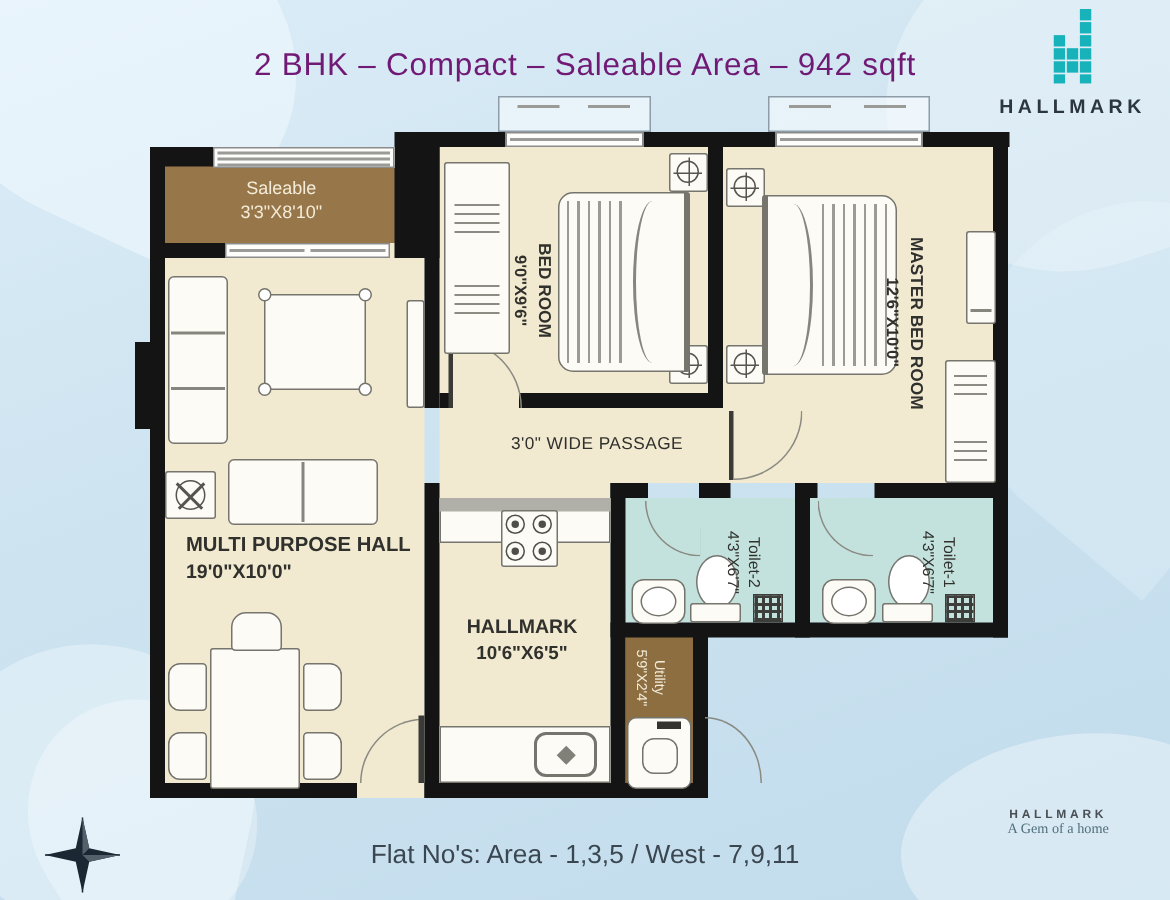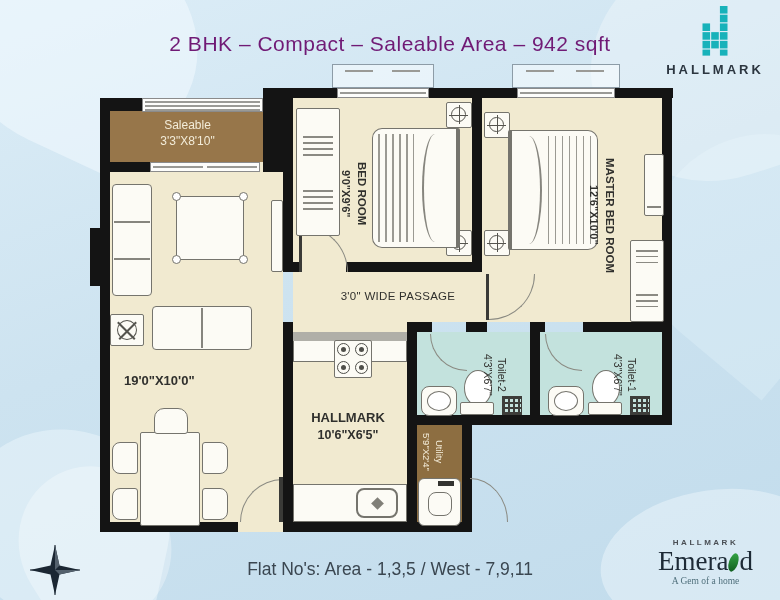--- a/index.html
+++ b/index.html
@@ -212,21 +212,21 @@
 <div class="furn" style="left:418px;top:478px;width:43px;height:48px;border-radius:6px"></div>
 <div class="furn" style="left:428px;top:492px;width:24px;height:24px;border-radius:8px"></div>
 <div style="position:absolute;left:438px;top:481px;width:16px;height:5px;background:#333330"></div>
 
 <div class="lbl" style="left:120px;top:118px;width:135px;font-size:12px;color:#f3ecd9">
   <span>Saleable</span><br>
   <span>3'3"X8'10"</span>
 </div>
 
 <div class="lbl" style="left:124px;top:354px;width:170px;text-align:left;font-size:13.5px;font-weight:700">
-  <br>
+  <span>MULTI PURPOSE HALL</span><br>
   <span style="font-size:13px">19'0"X10'0"</span>
 </div>
 
 <div class="lbl" style="left:322px;top:289px;width:152px;font-size:11.5px;letter-spacing:.3px">3'0" WIDE PASSAGE</div>
 
 <div class="lbl" style="left:298px;top:410px;width:100px;font-size:13px;font-weight:700">
   <span>HALLMARK</span><br>
   <span style="font-size:12.5px">10'6"X6'5"</span>
 </div>
 
@@ -260,17 +260,14 @@
   <line x1="2" y1="27" x2="52" y2="27" stroke="#1b2733" stroke-width="1"></line>
   <polygon points="27,2 31.5,22.5 52,27 31.5,31.5 27,52 22.5,31.5 2,27 22.5,22.5" fill="#1b2733"></polygon>
   <polygon points="27,2 31.5,22.5 27,27 27,2" fill="#54616d"></polygon>
   <polygon points="52,27 31.5,31.5 27,27 52,27" fill="#54616d"></polygon>
 </svg>
 
 <div class="lbl" style="left:90px;top:558px;width:600px;font-size:17.5px;color:#3a4650">Flat No's:  Area - 1,3,5 / West - 7,9,11</div>
 
 <div class="abs" style="left:633px;top:538px;width:145px;height:58px;text-align:center">
   <div style="font-size:8px;letter-spacing:2.5px;color:#4a4f55;font-weight:700;margin-bottom:1px">HALLMARK</div>
-  <div style="font-family:'Liberation Serif',serif;font-size:27px;color:#1d2a36;line-height:1">
-    <span>Emera</span><span style="display:inline-block;width:9px;height:19px;margin:0 1px -2px 1px;background:linear-gradient(160deg,#35a746,#0f5a1e);border-radius:50%/50%;transform:rotate(18deg)"></span><span>d</span>
-  </div>
   <div style="font-family:'Liberation Serif',serif;font-size:9.5px;color:#50707c;margin-top:1px">A Gem of a home</div>
 </div>
 
 </body></html>

